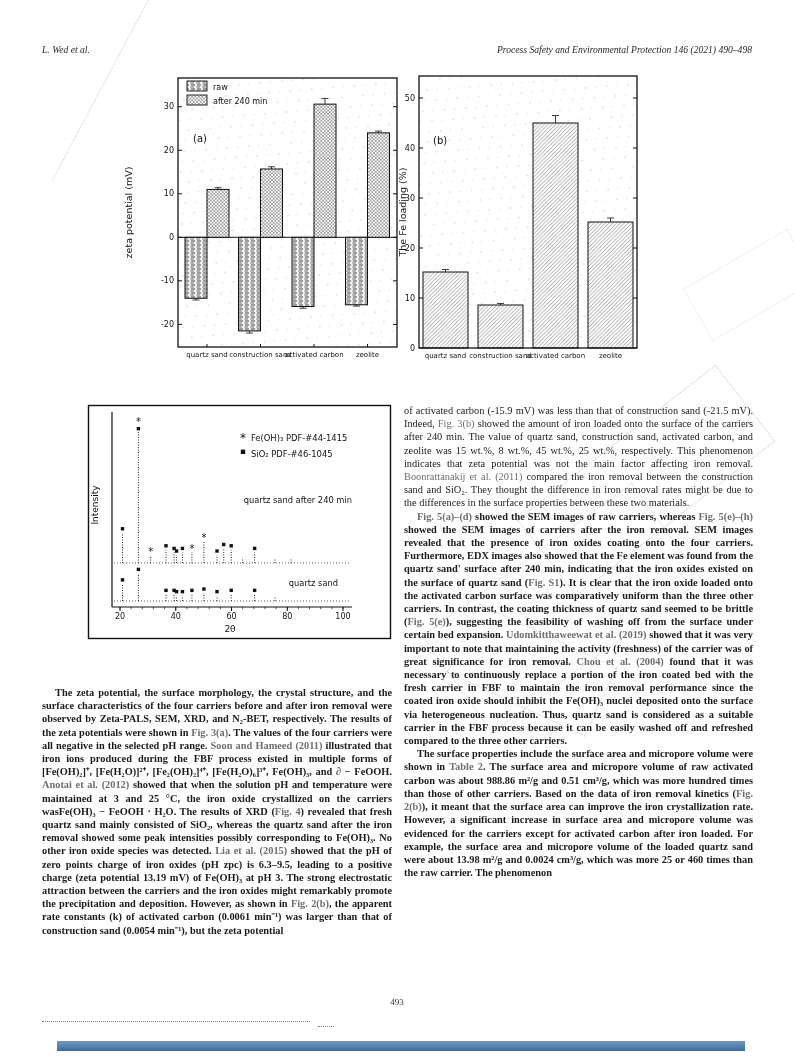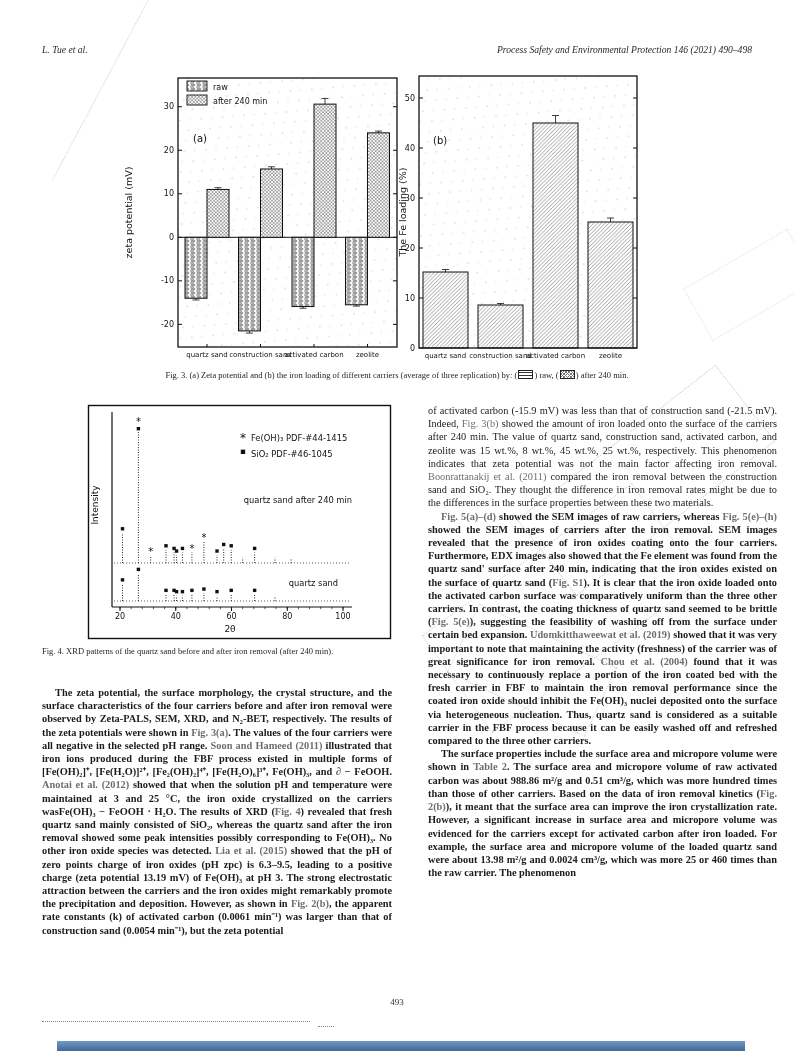--- a/index.html
+++ b/index.html
@@ -20,21 +20,21 @@
       repeating-linear-gradient(-45deg,#777 0 0.7px,#fff 0.7px 2.4px);}
   .artifact{pointer-events:none;}
   svg text{font-family:"DejaVu Sans","Liberation Sans",sans-serif;fill:#111;}
   .bluebar{background:linear-gradient(180deg,#6e9ac4,#41699a);}
 </style>
 </head>
 <body>
 
 <div class="page">
 
-  <div class="abs hdr" style="left:42px;top:44px;">L. Tue et al.</div>
+  <div class="abs hdr" style="left:42px;top:44px;">L. Wed et al.</div>
   <div class="abs hdr" style="right:42px;top:44px;margin-left:48px;">Process Safety and Environmental Protection 146 (2021) 490–498</div>
 
   <svg class="abs" style="left:0;top:0;pointer-events:none;" width="794" height="1058" viewBox="0 0 794 1058">
     <g id="g-fig3a">
         <defs>
 <pattern id="fig3a-hlines" width="6" height="4" patternUnits="userSpaceOnUse">
             <rect width="6" height="4" fill="#fff"></rect>
             <line x1="0" y1="1" x2="6" y2="1" stroke="#222" stroke-width="0.9" stroke-dasharray="3.2,1.6"></line>
             <line x1="0" y1="3" x2="6" y2="3" stroke="#222" stroke-width="0.7" stroke-dasharray="2.2,2"></line>
           </pattern>
@@ -287,25 +287,23 @@
         <rect x="252.93625" y="588.6500000000001" width="3.4" height="3.4" fill="#111"></rect>
         <line x1="274.985" y1="601" x2="274.985" y2="597.07" stroke="#222" stroke-width="1" stroke-dasharray="1,1.5"></line>
         <text x="338" y="586" text-anchor="end" font-size="8.3">quartz sand</text>
         <text x="243" y="442" text-anchor="middle" font-size="12">*</text>
         <text x="251" y="440.8" font-size="8.4">Fe(OH)₃ PDF-#44-1415</text>
         <rect x="240.8" y="449.6" width="4.4" height="4.4" fill="#111"></rect>
         <text x="251" y="456.8" font-size="8.4">SiO₂ PDF-#46-1045</text>
       </g>
   </svg>
 
-  <div class="abs cap cap-center" style="left:117px;top:370px;width:560px;"><span>Fig. 3. (a) Zeta potential and (b) the iron loading of different carriers (average of three replication) by: (</span><span class="sw sw-hlines"></span><span>) raw, (</span><span class="sw sw-crosshatch"></span><span>) after 240 min.</span></div>
-  <div class="abs cap" style="left:42px;top:646px;width:349px;text-align:justify;"><span>Fig. 4. XRD patterns of the quartz sand before and after iron removal (after 240 min).</span></div>
 
   <div class="abs para indent" style="left:42px;top:686px;width:350px;"><span>The zeta potential, the surface morphology, the crystal structure, and the surface characteristics of the four carriers before and after iron removal were observed by Zeta-PALS, SEM, XRD, and N₂-BET, respectively. The results of the zeta potentials were shown in </span><span class="cite">Fig. 3(a)</span><span>. The values of the four carriers were all negative in the selected pH range. </span><span class="cite">Soon and Hameed (2011)</span><span> illustrated that iron ions produced during the FBF process existed in multiple forms of [Fe(OH)₂]⁺, [Fe(H₂O)]²⁺, [Fe₂(OH)₂]⁴⁺, [Fe(H₂O)₆]³⁺, Fe(OH)₃, and ∂ − FeOOH. </span><span class="cite">Anotai et al. (2012)</span><span> showed that when the solution pH and temperature were maintained at 3 and 25 °C, the iron oxide crystallized on the carriers wasFe(OH)₃ − FeOOH · H₂O. The results of XRD (</span><span class="cite">Fig. 4</span><span>) revealed that fresh quartz sand mainly consisted of SiO₂, whereas the quartz sand after the iron removal showed some peak intensities possibly corresponding to Fe(OH)₃. No other iron oxide species was detected. </span><span class="cite">Lia et al. (2015)</span><span> showed that the pH of zero points charge of iron oxides (pH zpc) is 6.3–9.5, leading to a positive charge (zeta potential 13.19 mV) of Fe(OH)₃ at pH 3. The strong electrostatic attraction between the carriers and the iron oxides might remarkably promote the precipitation and deposition. However, as shown in </span><span class="cite">Fig. 2(b)</span><span>, the apparent rate constants (k) of activated carbon (0.0061 min⁻¹) was larger than that of construction sand (0.0054 min⁻¹), but the zeta potential</span></div>
-  <div class="abs" style="left:404px;top:404px;width:349px;margin-left:24px;">
+  <div class="abs" style="left:404px;top:404px;width:349px;">
     <div class="para"><span>of activated carbon (-15.9 mV) was less than that of construction sand (-21.5 mV). Indeed, </span><span class="cite">Fig. 3(b)</span><span> showed the amount of iron loaded onto the surface of the carriers after 240 min. The value of quartz sand, construction sand, activated carbon, and zeolite was 15 wt.%, 8 wt.%, 45 wt.%, 25 wt.%, respectively. This phenomenon indicates that zeta potential was not the main factor affecting iron removal. </span><span class="cite">Boonrattanakij et al. (2011)</span><span> compared the iron removal between the construction sand and SiO₂. They thought the difference in iron removal rates might be due to the differences in the surface properties between these two materials.</span></div>
     <div class="para indent"><span class="cite">Fig. 5(a)–(d)</span><span> showed the SEM images of raw carriers, whereas </span><span class="cite">Fig. 5(e)–(h)</span><span> showed the SEM images of carriers after the iron removal. SEM images revealed that the presence of iron oxides coating onto the four carriers. Furthermore, EDX images also showed that the Fe element was found from the quartz sand' surface after 240 min, indicating that the iron oxides existed on the surface of quartz sand (</span><span class="cite">Fig. S1</span><span>). It is clear that the iron oxide loaded onto the activated carbon surface was comparatively uniform than the three other carriers. In contrast, the coating thickness of quartz sand seemed to be brittle (</span><span class="cite">Fig. 5(e)</span><span>), suggesting the feasibility of washing off from the surface under certain bed expansion. </span><span class="cite">Udomkitthaweewat et al. (2019)</span><span> showed that it was very important to note that maintaining the activity (freshness) of the carrier was of great significance for iron removal. </span><span class="cite">Chou et al. (2004)</span><span> found that it was necessary to continuously replace a portion of the iron coated bed with the fresh carrier in FBF to maintain the iron removal performance since the coated iron oxide should inhibit the Fe(OH)₃ nuclei deposited onto the surface via heterogeneous nucleation. Thus, quartz sand is considered as a suitable carrier in the FBF process because it can be easily washed off and refreshed compared to the three other carriers.</span></div>
     <div class="para indent"><span>The surface properties include the surface area and micropore volume were shown in </span><span class="cite">Table 2</span><span>. The surface area and micropore volume of raw activated carbon was about 988.86 m²/g and 0.51 cm³/g, which was more hundred times than those of other carriers. Based on the data of iron removal kinetics (</span><span class="cite">Fig. 2(b)</span><span>), it meant that the surface area can improve the iron crystallization rate. However, a significant increase in surface area and micropore volume was evidenced for the carriers except for activated carbon after iron loaded. For example, the surface area and micropore volume of the loaded quartz sand were about 13.98 m²/g and 0.0024 cm³/g, which was more 25 or 460 times than the raw carrier. The phenomenon</span></div>
   </div>
 
   <div class="abs artifact" style="left:520px;top:432px;width:250px;height:95px;transform:rotate(-38deg);border:1px dotted #999;opacity:.5;"></div>
   <div class="abs artifact" style="left:432px;top:548px;width:258px;height:118px;transform:rotate(-36deg);border:1px dotted #aaa;opacity:.5;"></div>
   <div class="abs artifact" style="left:456px;top:632px;width:150px;height:74px;transform:rotate(25deg);border:1px dotted #a5a5a5;opacity:.5;"></div>
   <div class="abs artifact" style="left:52px;top:180px;width:300px;transform:rotate(-62deg);transform-origin:left top;border-top:1px dotted #999;opacity:.45;"></div>
   <div class="abs artifact" style="left:690px;top:255px;width:118px;height:58px;transform:rotate(-30deg);border:1px dotted #bbb;opacity:.4;"></div>

